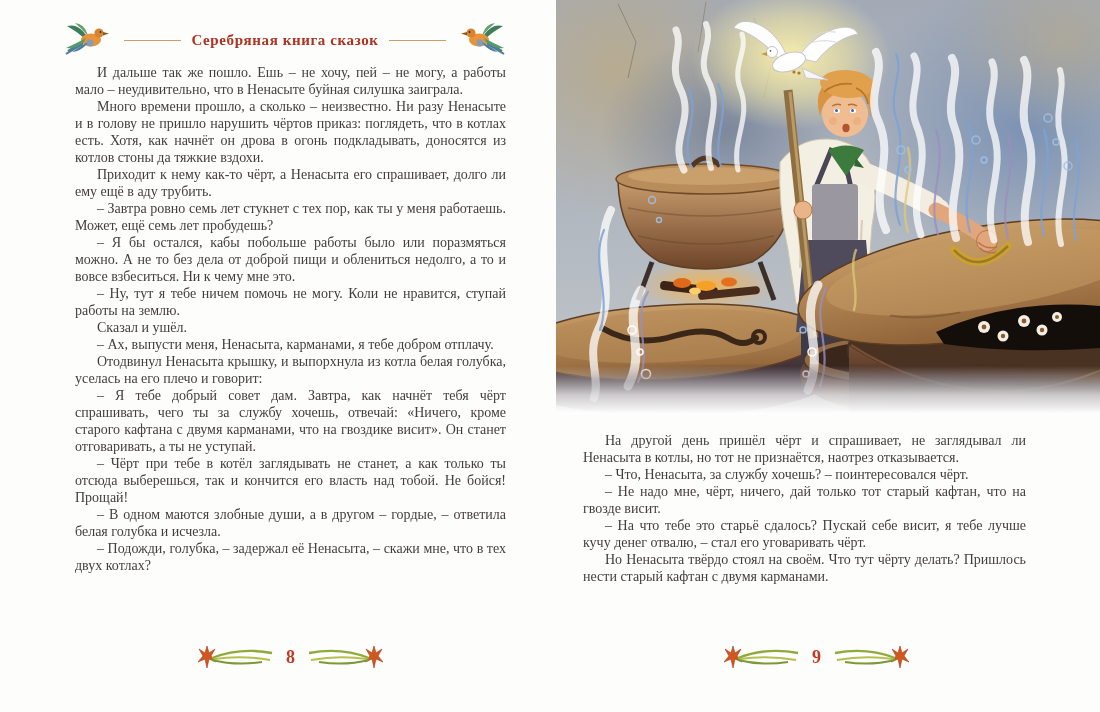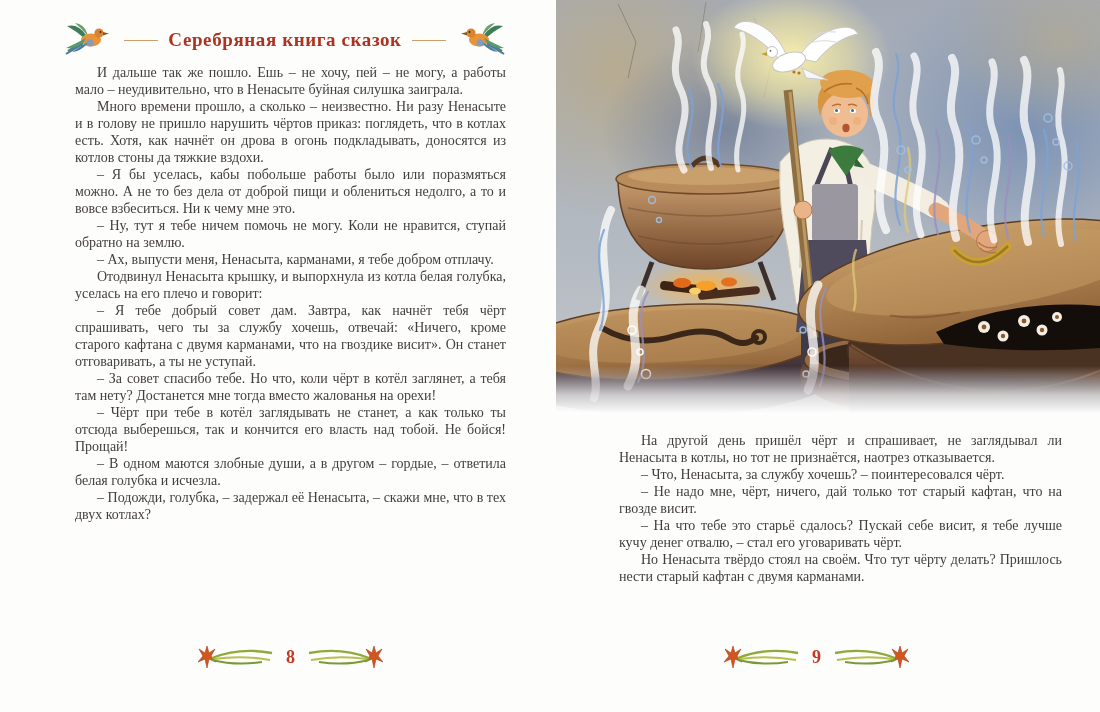--- a/index.html
+++ b/index.html
@@ -10,33 +10,33 @@
   }
   .spread{position:relative;width:1100px;height:712px;background:#fdfdfc;overflow:hidden;}
 
   
   .header{
     position:absolute;left:62px;top:18px;width:446px;height:44px;
     display:flex;align-items:center;
   }
   .header-line{flex:1;height:0;border-top:1px solid #c9a06c;margin:0 10px;}
   .header-title{
-    color:#ad3320;font-weight:bold;font-size:19px;letter-spacing:.6px;
+    color:#ad3320;font-weight:bold;font-size:15px;letter-spacing:.6px;
     white-space:nowrap;
   }
   .bird{flex:0 0 auto;width:52px;height:38px;}
 
   
   .text-col{
     position:absolute;text-align:justify;color:#423e3b;
     font-size:14px;line-height:17px;
   }
   .text-col p{margin:0;text-indent:22px;}
   #left-text{left:75px;top:64px;width:431px;}
-  #right-text{left:619px;top:432px;width:443px;}
+  #right-text{left:583px;top:432px;width:443px;}
 
   
   .footer{
     position:absolute;top:642px;height:30px;
     display:flex;align-items:center;justify-content:center;gap:12px;
   }
   #footer-left{left:75px;width:431px;}
   #footer-right{left:595px;width:443px;}
   .page-num{color:#c33a24;font-weight:bold;font-size:18px;line-height:1;}
   .flourish{width:76px;height:24px;}
@@ -78,26 +78,28 @@
       <circle cx="37" cy="12" r="4.6" fill="#d78432"></circle>
       <circle cx="38.5" cy="11" r="0.9" fill="#2c2318"></circle>
       <path d="M41,11 L47,12.5 L41,14.5 Z" fill="#8a5a20"></path>
       <circle cx="28" cy="22" r="3.4" fill="#6f9fd6" opacity=".85"></circle>
     </svg>
   </div>
 
   <div class="text-col" id="left-text">
     <p>И дальше так же пошло. Ешь – не хочу, пей – не могу, а работы мало – неудивительно, что в Ненасыте буйная силушка заиграла.</p>
     <p>Много времени прошло, а сколько – неизвестно. Ни разу Ненасыте и в голову не пришло нарушить чёртов приказ: поглядеть, что в котлах есть. Хотя, как начнёт он дрова в огонь подкладывать, доносятся из котлов стоны да тяжкие вздохи.</p>
-    <p>– Я бы уселась, кабы побольше работы было или поразмяться можно. А не то без дела от доброй пищи и облениться недолго, а то и вовсе взбеситься. Ни к чему мне это.</p>
-    <p>– Ну, тут я тебе ничем помочь не могу. Коли не нравится, ступай обратно на землю.</p>
+    <p>Приходит к нему как-то чёрт, а Ненасыта его спрашивает, долго ли ему ещё в аду трубить.</p>
+    <p>– Завтра ровно семь лет стукнет с тех пор, как ты у меня работаешь. Может, ещё семь лет пробудешь?</p>
+    <p>– Я бы остался, кабы побольше работы было или поразмяться можно. А не то без дела от доброй пищи и облениться недолго, а то и вовсе взбеситься. Ни к чему мне это.</p>
+    <p>– Ну, тут я тебе ничем помочь не могу. Коли не нравится, ступай работы на землю.</p>
+    <p>Сказал и ушёл.</p>
     <p>– Ах, выпусти меня, Ненасыта, карманами, я тебе добром отплачу.</p>
     <p>Отодвинул Ненасыта крышку, и выпорхнула из котла белая голубка, уселась на его плечо и говорит:</p>
     <p>– Я тебе добрый совет дам. Завтра, как начнёт тебя чёрт спрашивать, чего ты за службу хочешь, отвечай: «Ничего, кроме старого кафтана с двумя карманами, что на гвоздике висит». Он станет отговаривать, а ты не уступай.</p>
-    <p>– За совет спасибо тебе. Но что, коли чёрт в котёл заглянет, а тебя там нету? Достанется мне тогда вместо жалованья на орехи!</p>
     <p>– Чёрт при тебе в котёл заглядывать не станет, а как только ты отсюда выберешься, так и кончится его власть над тобой. Не бойся! Прощай!</p>
     <p>– В одном маются злобные души, а в другом – гордые, – ответила белая голубка и исчезла.</p>
     <p>– Подожди, голубка, – задержал её Ненасыта, – скажи мне, что в тех двух котлах?</p>
   </div>
 
   <svg class="illus" viewBox="0 0 544 414" preserveAspectRatio="none">
     <defs>
       <linearGradient id="bgG" x1="0" y1="0" x2="0" y2="1">
         <stop offset="0" stop-color="#a3aab6"></stop>
           <stop offset=".6" stop-color="#b4bac2"></stop>

